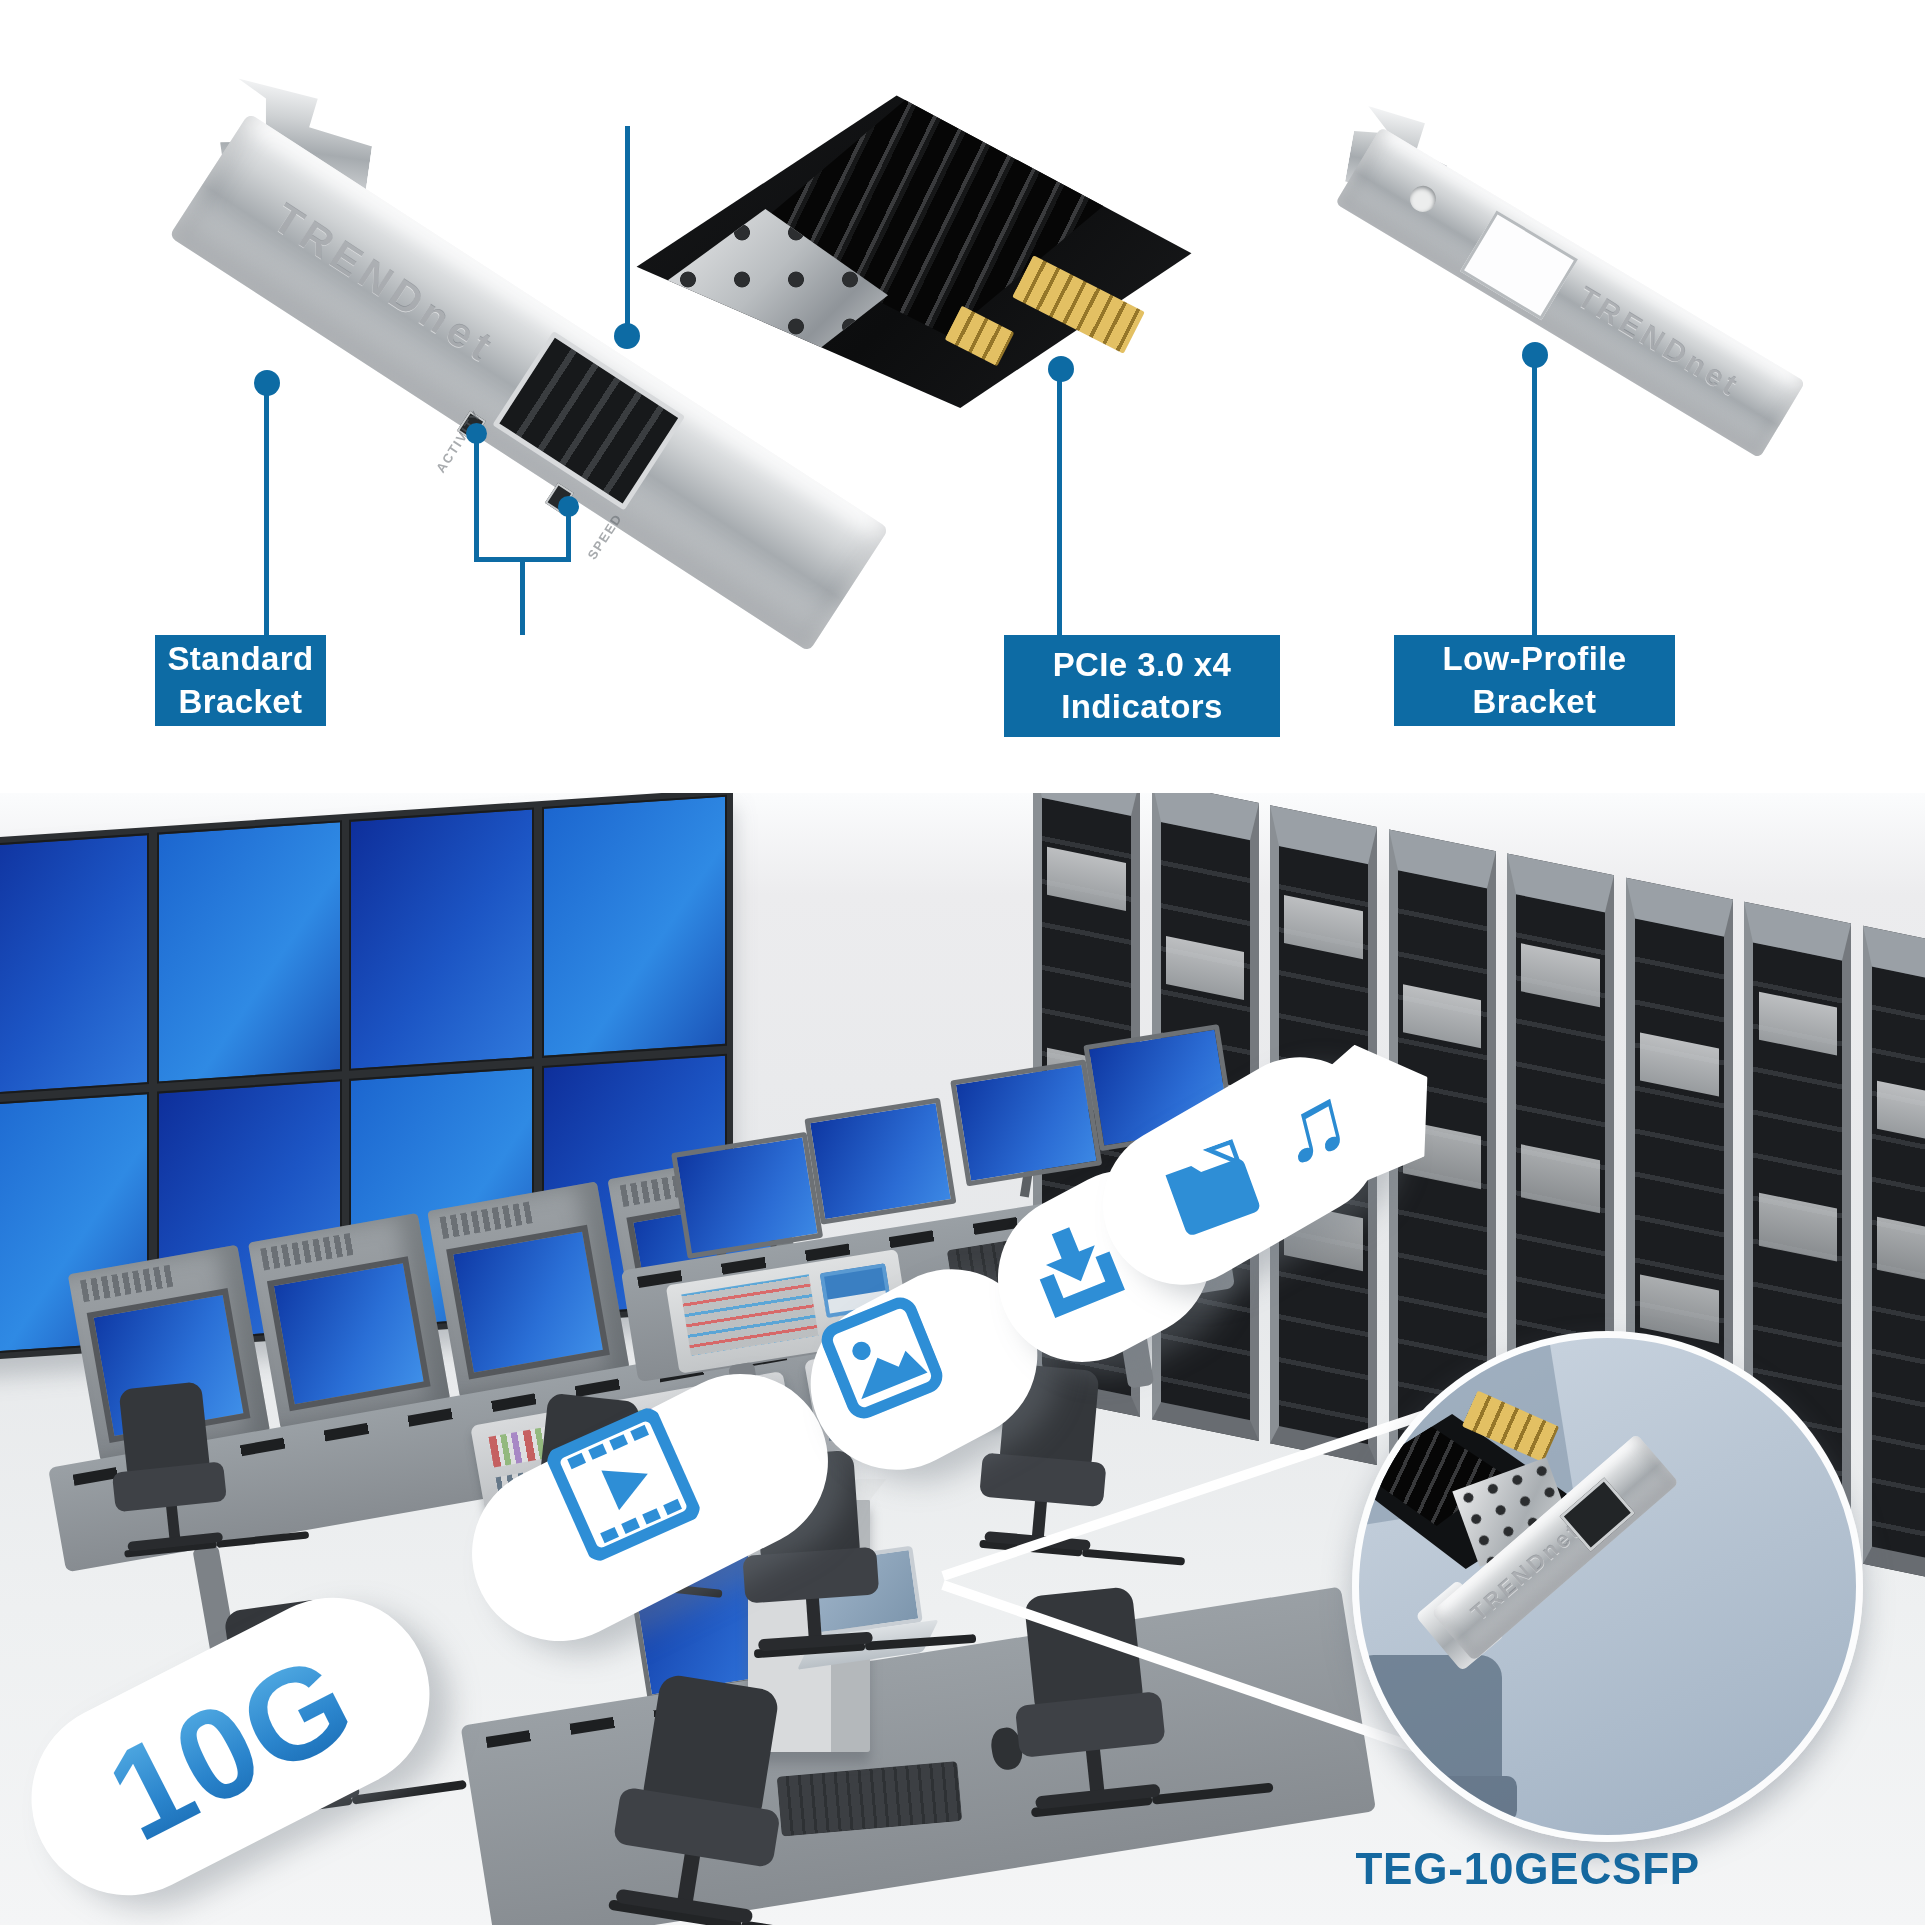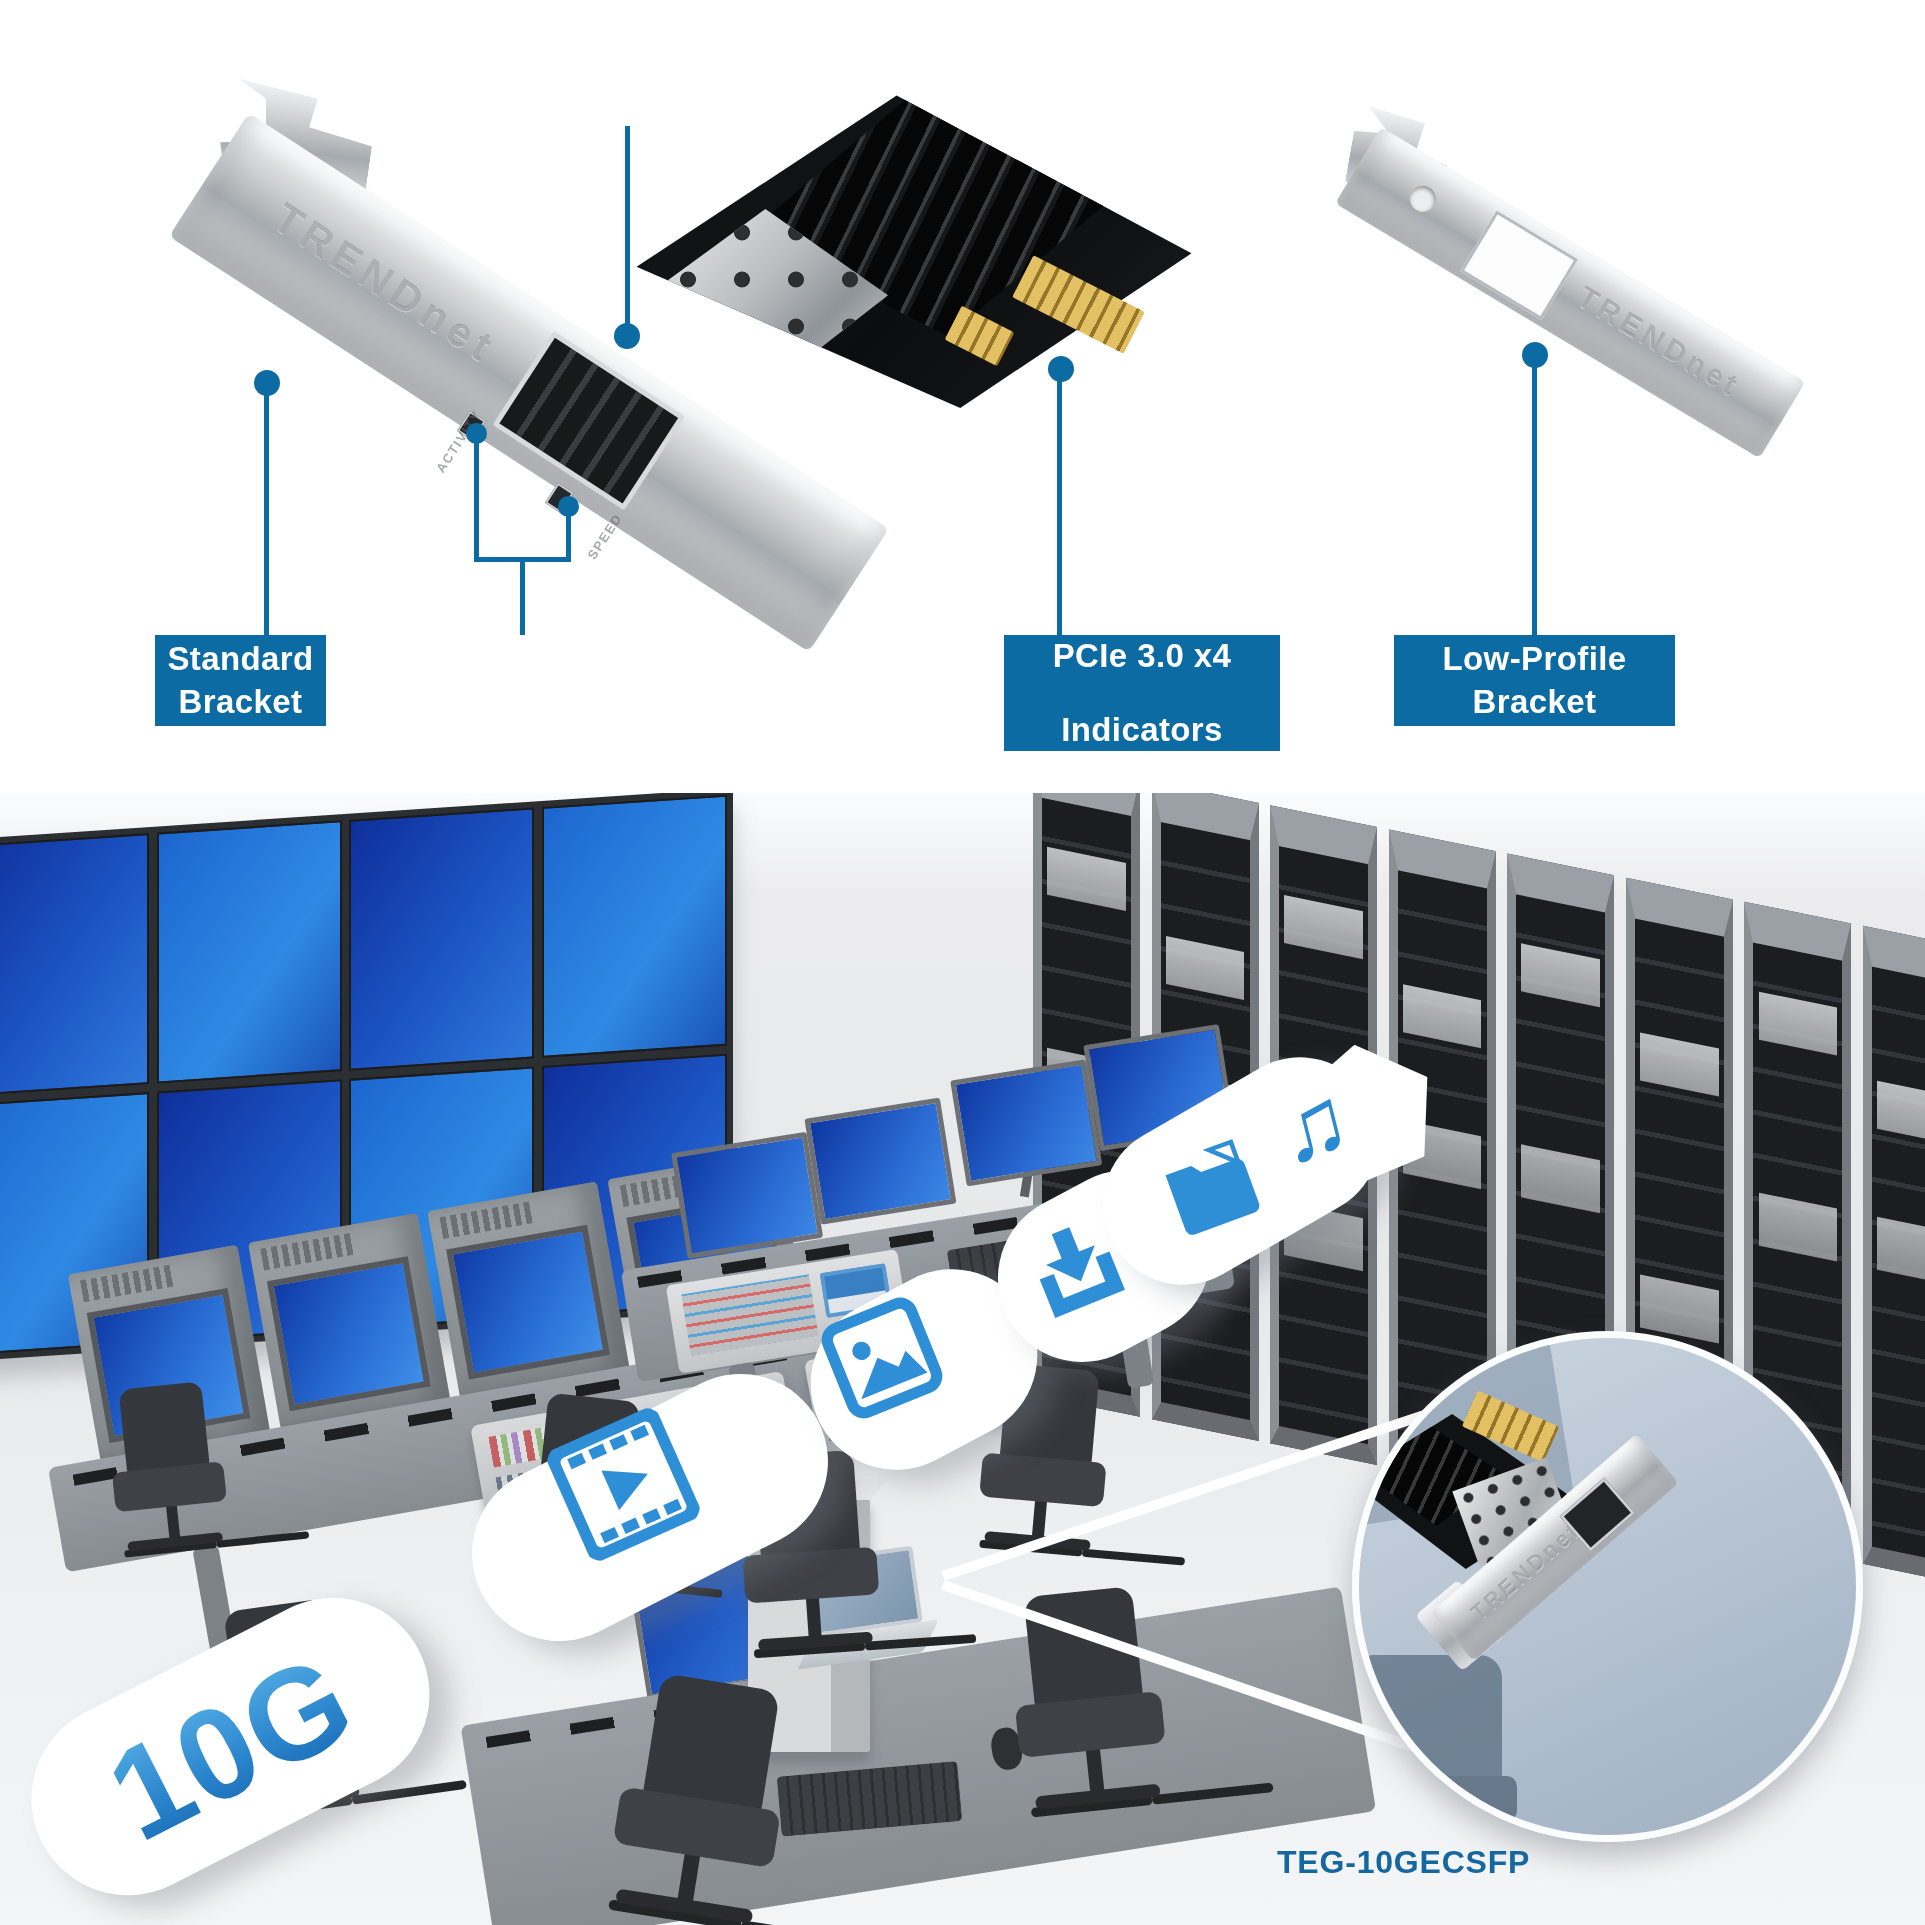--- a/index.html
+++ b/index.html
@@ -15,21 +15,21 @@
     position:absolute;background:#0d6ba4;color:#fff;display:flex;flex-direction:column;
     align-items:center;justify-content:center;text-align:center;font-weight:bold;
     font-size:33px;line-height:1.28;letter-spacing:0.4px;
   }
   .callout-line{position:absolute;background:#0d6ba4;}
   .callout-dot{position:absolute;background:#0d6ba4;border-radius:50%;width:26px;height:26px;}
 
   #box-sfp{left:446px;top:19px;width:381px;height:107px;font-size:35px;}
   #box-std{left:155px;top:635px;width:171px;height:91px;}
   #box-led{left:347px;top:635px;width:223px;height:91px;}
-  #box-pcie{left:1004px;top:635px;width:276px;height:116px;justify-content:space-between;}
+  #box-pcie{left:1004px;top:635px;width:276px;height:102px;}
   #box-lp{left:1394px;top:635px;width:281px;height:91px;}
 
   
   .silver{background:linear-gradient(180deg,#f4f5f6 0%,#cfd2d4 30%,#a6abaf 58%,#dcdee0 100%);}
   .std-bracket-tab{
     position:absolute;left:221px;top:85px;width:151px;height:113px;
     clip-path:polygon(6% 2%,60% 10%,57% 36%,100% 45%,100% 100%,6% 88%,0 60%,30% 54%,26% 16%);
     transform:rotate(8deg);
   }
   .std-bracket-bar{
@@ -226,22 +226,22 @@
       radial-gradient(circle,#2b2d2f 4.5px,transparent 5.3px),
       linear-gradient(135deg,#e9eaeb,#a9aeb2 60%,#d2d5d7);
     background-size:26px 22.7px,100% 100%;}
   .ic-bracket{position:absolute;left:60px;top:177px;width:272px;height:65px;border-radius:6px;transform:rotate(-41deg);
     box-shadow:inset 0 -12px 16.6px rgba(80,86,92,.4), inset 0 7.6px 10.6px rgba(255,255,255,.75);}
   .ic-bracket .emboss{left:30px;top:18px;font-size:22.7px;letter-spacing:3px;}
   .ic-port{position:absolute;right:53px;top:12px;width:53px;height:41px;background:#222527;border:3px solid #cdd0d2;}
   .ic-tab{position:absolute;left:73px;top:251px;width:56px;height:73px;transform:rotate(-40deg);border-radius:6px;}
 
   .product-name{
-    position:absolute;left:1277px;top:1051px;width:423px;text-align:left;z-index:7;
-    font-size:32px;font-weight:bold;color:#15689f;letter-spacing:0.8px;
+    position:absolute;left:1277px;top:1051px;width:423px;text-align:right;z-index:7;
+    font-size:44px;font-weight:bold;color:#15689f;letter-spacing:0.8px;
   }
 
   
   .ribbon-icon svg{display:block;}
 </style>
 </head>
 <body>
 
 <div class="top-section">
 

